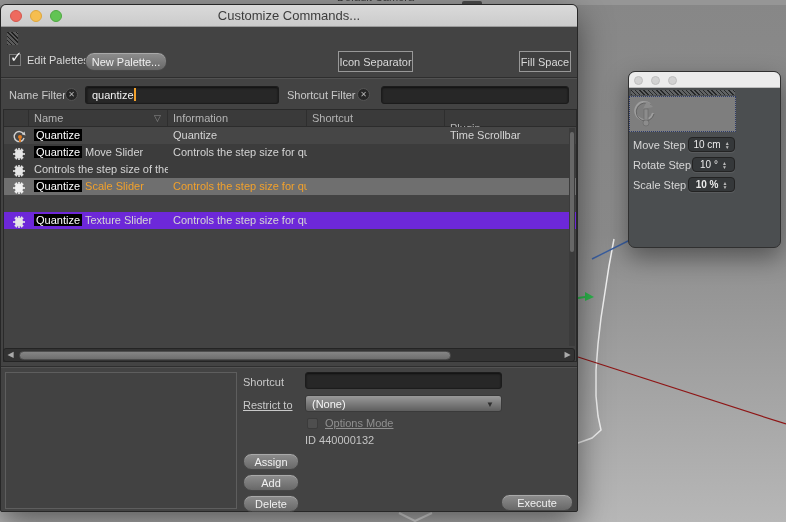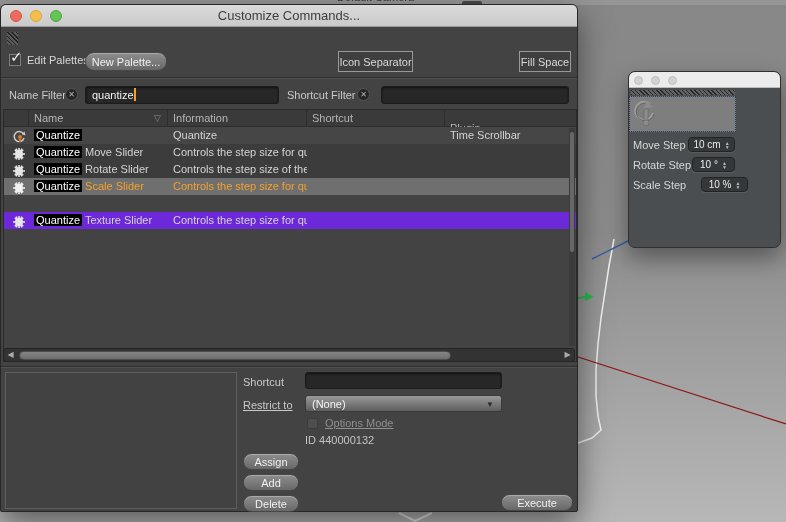--- a/index.html
+++ b/index.html
@@ -198,21 +198,20 @@
                 <line x1="7" y1="1" x2="7" y2="13"></line>
                 <line x1="1" y1="7" x2="13" y2="7"></line>
                 <line x1="2.8" y1="2.8" x2="11.2" y2="11.2"></line>
                 <line x1="11.2" y1="2.8" x2="2.8" y2="11.2"></line>
                 <line x1="4" y1="1.6" x2="10" y2="12.4"></line>
                 <line x1="10" y1="1.6" x2="4" y2="12.4"></line>
               </g>
               <circle cx="7" cy="7" r="4" fill="#e6e6e6"></circle>
             </svg>
         </div>
-        <div class="c c-name"><span class="match">Quantize</span> <span class="rest">Rotate Slider</span></div>
         <div class="c c-info">Controls the step size of the qu</div>
         <div class="c c-short"></div>
         <div class="c c-plug"></div>
       </div>
 
       <div class="trow row-sel" style="top:68px;">
         <div class="c c-icon">
           <svg width="14" height="14" viewBox="0 0 14 14">
               <g stroke="#f2f2f2" stroke-width="1.6">
                 <line x1="7" y1="1" x2="7" y2="13"></line>
@@ -327,21 +326,21 @@
     <div class="pal-row-lbl" style="left:4px;top:87px;">Rotate Step</div>
     <div class="pal-val" style="left:63px;top:85px;width:43px;">
       <span>10 °</span>
       <span class="stepper">
           <span>▲</span>
           <span>▼</span>
         </span>
     </div>
 
     <div class="pal-row-lbl" style="left:4px;top:107px;">Scale Step</div>
-    <div class="pal-val" style="left:72px;top:105px;">
+    <div class="pal-val" style="left:59px;top:105px;font-weight:bold;">
       <span>10 %</span>
       <span class="stepper">
           <span>▲</span>
           <span>▼</span>
         </span>
     </div>
   </div>
 
 </div>
 

